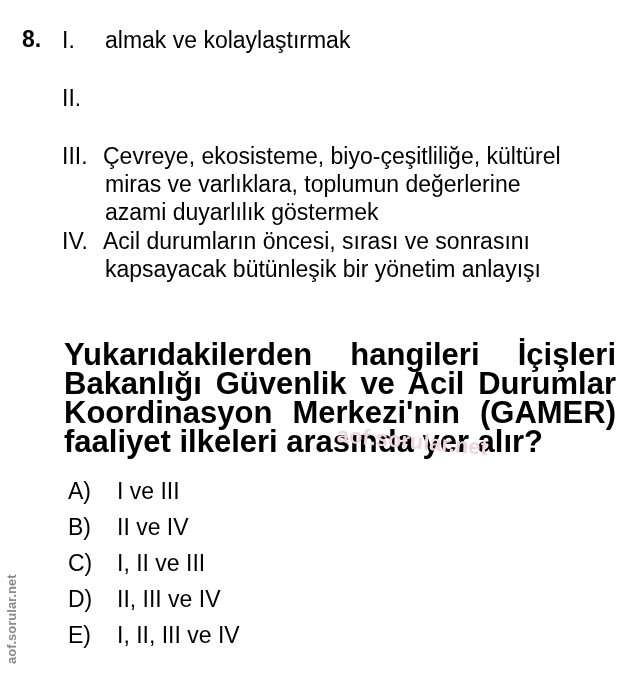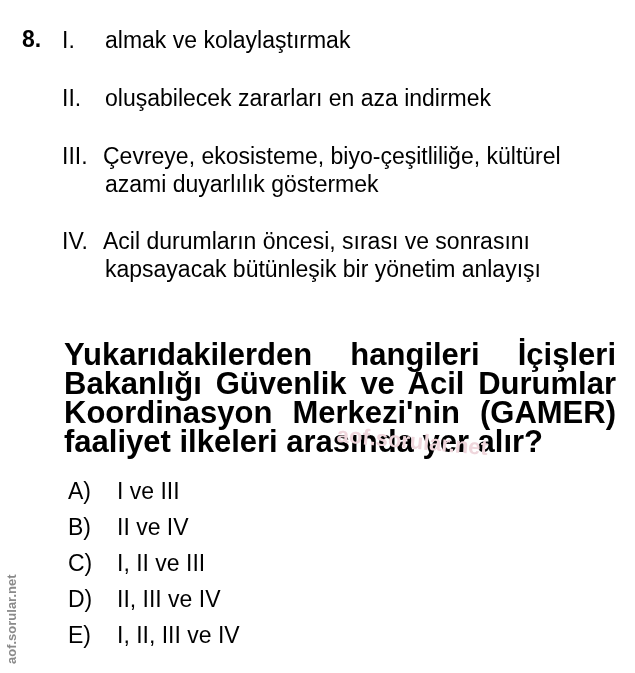--- a/index.html
+++ b/index.html
@@ -40,28 +40,28 @@
 <div class="stmt" style="top:26px;">
   <span class="roman">I.</span>
   <div class="text">
     <span class="cont">almak ve kolaylaştırmak</span>
   </div>
 </div>
 
 <div class="stmt" style="top:84px;">
   <span class="roman">II.</span>
   <div class="text">
-    <span class="cont">oluşabilecek zararları en aza indirmek</span>
   </div>
 </div>
 
 <div class="stmt" style="top:142px;">
   <span class="roman">III.</span>
   <div class="text">
     <span>Çevreye, ekosisteme, biyo-çeşitliliğe, kültürel</span>
+    <span class="cont">miras ve varlıklara, toplumun değerlerine</span>
     <span class="cont">azami duyarlılık göstermek</span>
   </div>
 </div>
 
 <div class="stmt" style="top:227px;">
   <span class="roman">IV.</span>
   <div class="text">
     <span>Acil durumların öncesi, sırası ve sonrasını</span>
     <span class="cont">kapsayacak bütünleşik bir yönetim anlayışı</span>
   </div>

